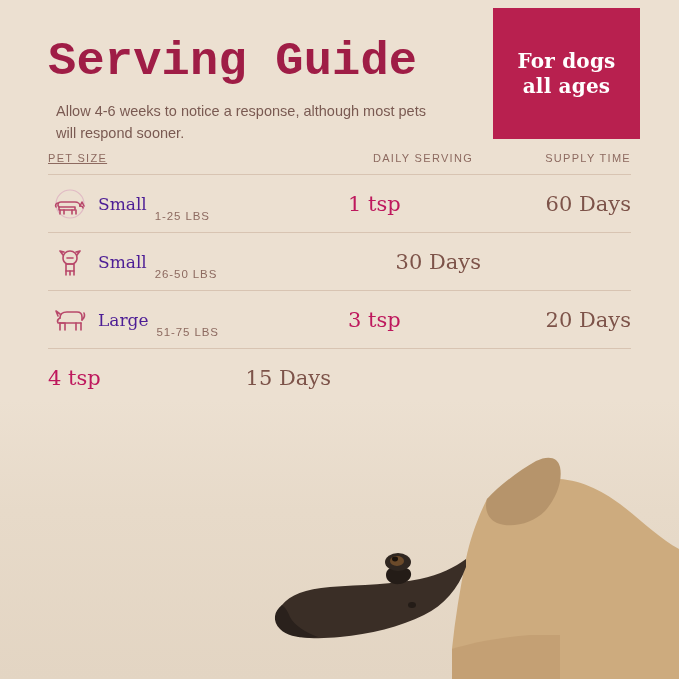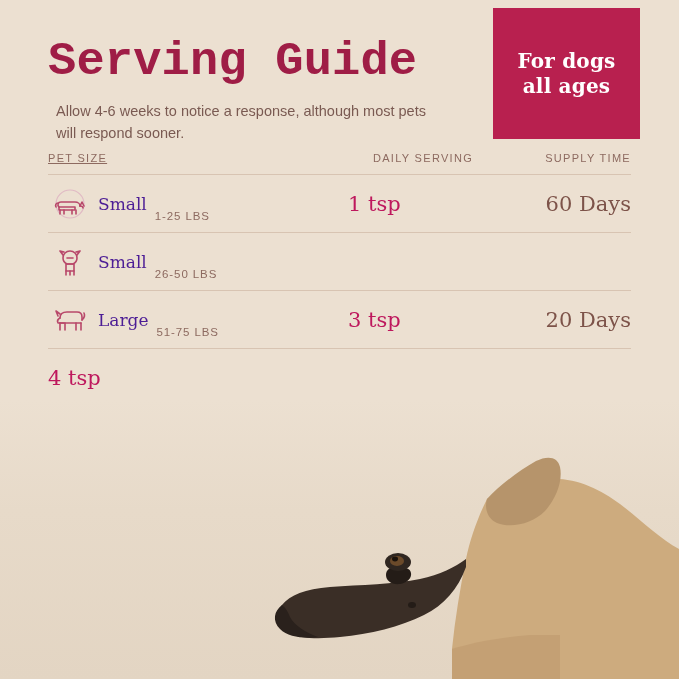--- a/index.html
+++ b/index.html
@@ -207,20 +207,21 @@
             <path d="M14 9 l-3 -4 l4 1"></path>
             <path d="M28 9 l3 -4 l-4 1"></path>
             <path d="M18 12 h6"></path>
             <path d="M17 18 h8 v7 h-8 z"></path>
             <path d="M17 25 v4 M21 25 v4 M25 25 v4"></path>
           </svg>
         </div>
         <div class="size-name">Small</div>
         <div class="size-weight">26-50 LBS</div>
       </div>
+      <div class="supply">30 Days</div>
     </div>
 
     <div class="row">
       <div class="petcell">
         <div class="icon">
           <svg width="42" height="32" viewBox="0 0 42 32" fill="none" stroke="#b8486a" stroke-width="1.6" stroke-linecap="round" stroke-linejoin="round">
             <path d="M11 14 c0 -4 3 -6 7 -6 h10 c3 0 5 2 5 5 v3"></path>
             <path d="M11 14 c-2 1 -3 3 -2 5 h6"></path>
             <path d="M9 12 l-2 -5 l4 3"></path>
             <path d="M11 19 v7 M16 19 v7 M27 19 v7 M32 19 v7"></path>
@@ -230,20 +231,21 @@
         </div>
         <div class="size-name">Large</div>
         <div class="size-weight">51-75 LBS</div>
       </div>
       <div class="serving">3 tsp</div>
       <div class="supply">20 Days</div>
     </div>
 
     <div class="row">
       <div class="serving">4 tsp</div>
+      <div class="supply">15 Days</div>
     </div>
 
   </div>
 
   <div class="photo">
     <div class="photo-bg"></div>
     <svg width="679" height="280" viewBox="0 0 679 280" style="position:absolute;inset:0;">
 
       <g>
         <path d="M487 100 C478 118 470 140 466 160 C460 190 455 220 452 250 L452 280 L679 280 L679 150 C660 140 640 120 620 105 C600 90 575 78 548 80 C525 82 505 86 487 100 Z" fill="#cdab7e"></path>

